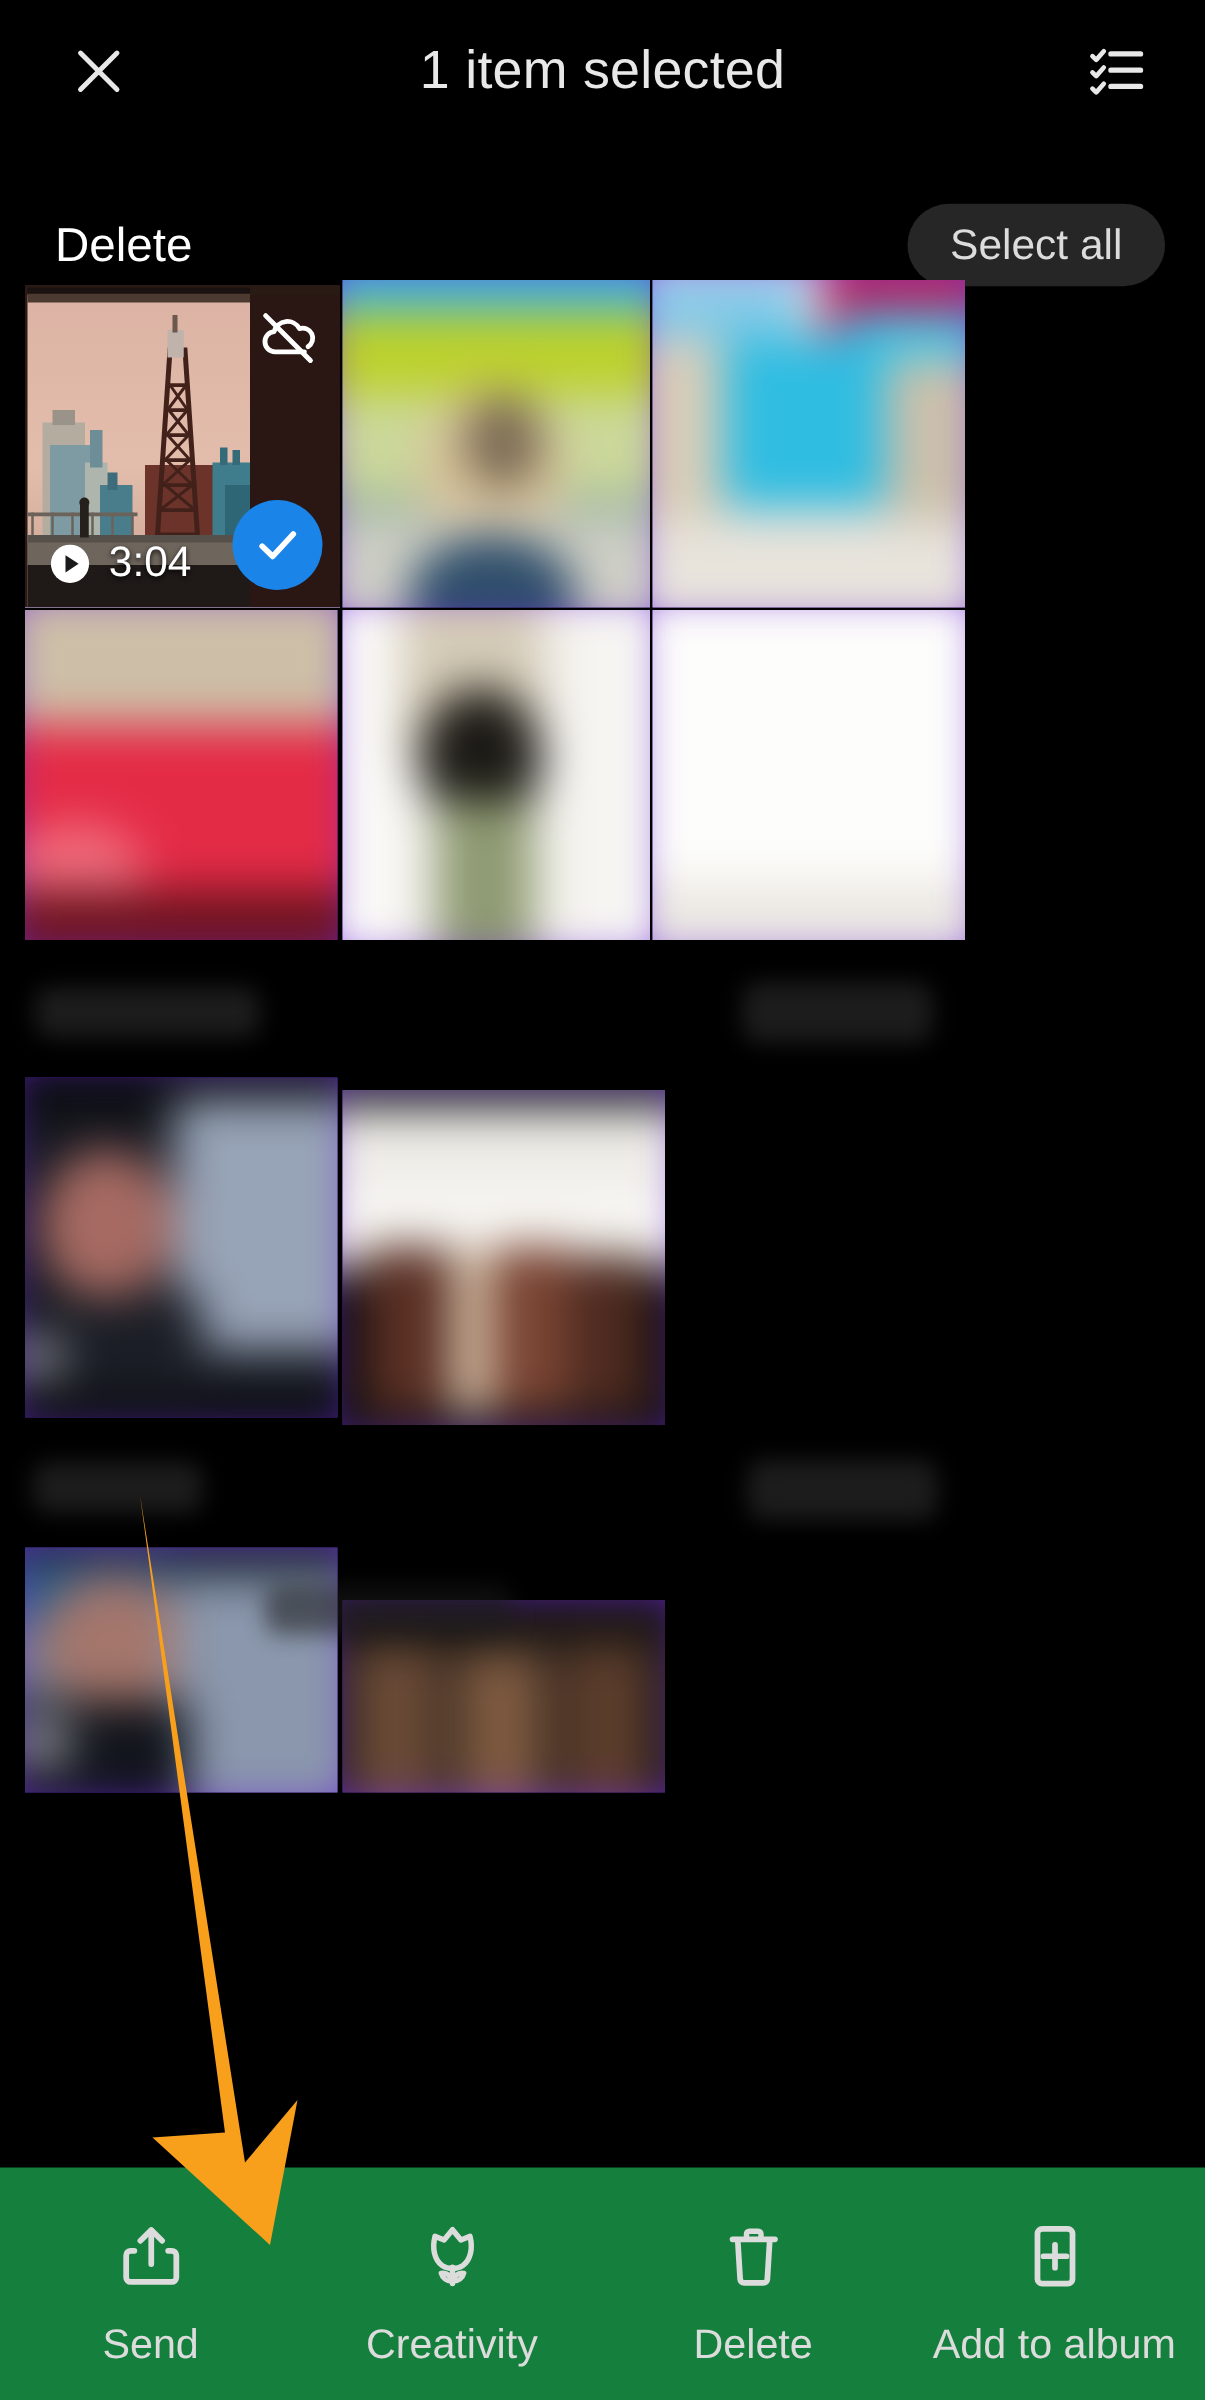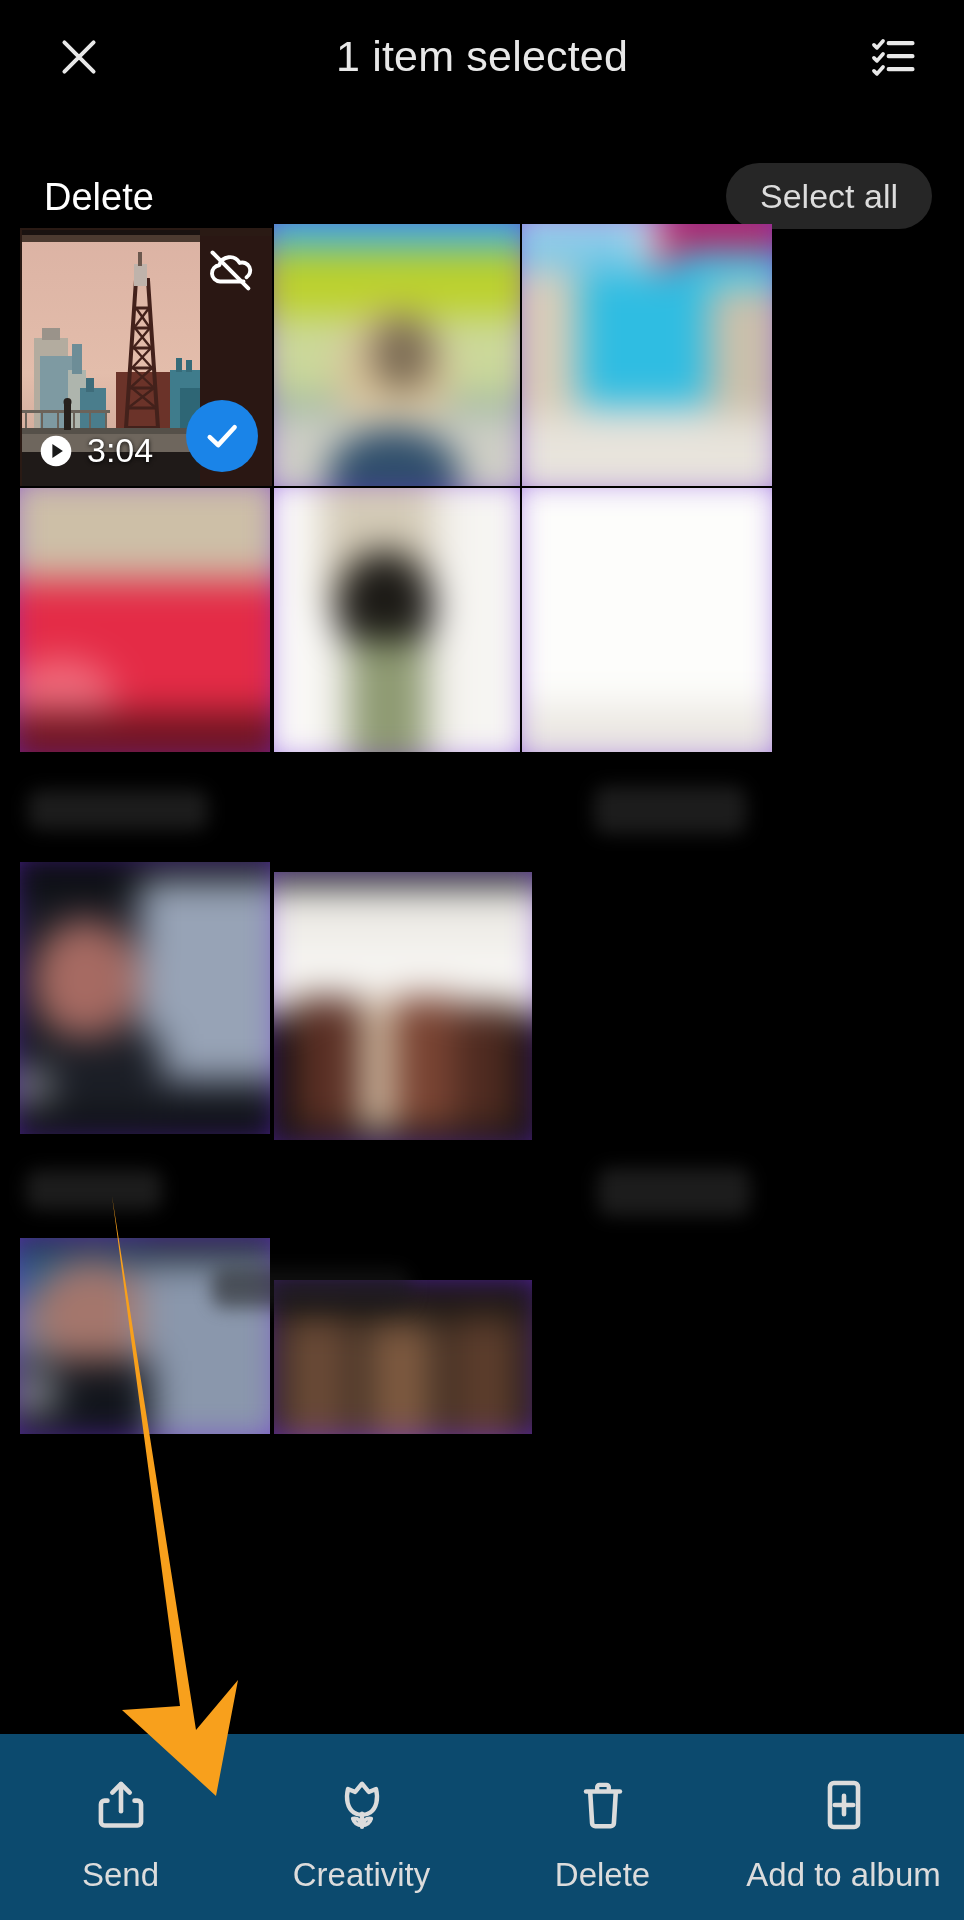--- a/index.html
+++ b/index.html
@@ -105,21 +105,21 @@
   .arrow-overlay {
     position:absolute; left:0; top:0;
     width:964px; height:1920px;
     pointer-events:none; z-index:40;
   }
 
   
   .bottombar {
     position:absolute; left:0; bottom:0;
     width:964px; height:186px;
-    background:#0c4a6e;
+    background:#15803d;
     display:flex; align-items:center;
     z-index:30;
   }
   .action {
     flex:1;
     display:flex; flex-direction:column;
     align-items:center; justify-content:center;
     gap:20px;
     height:100%;
     padding-top:14px;

